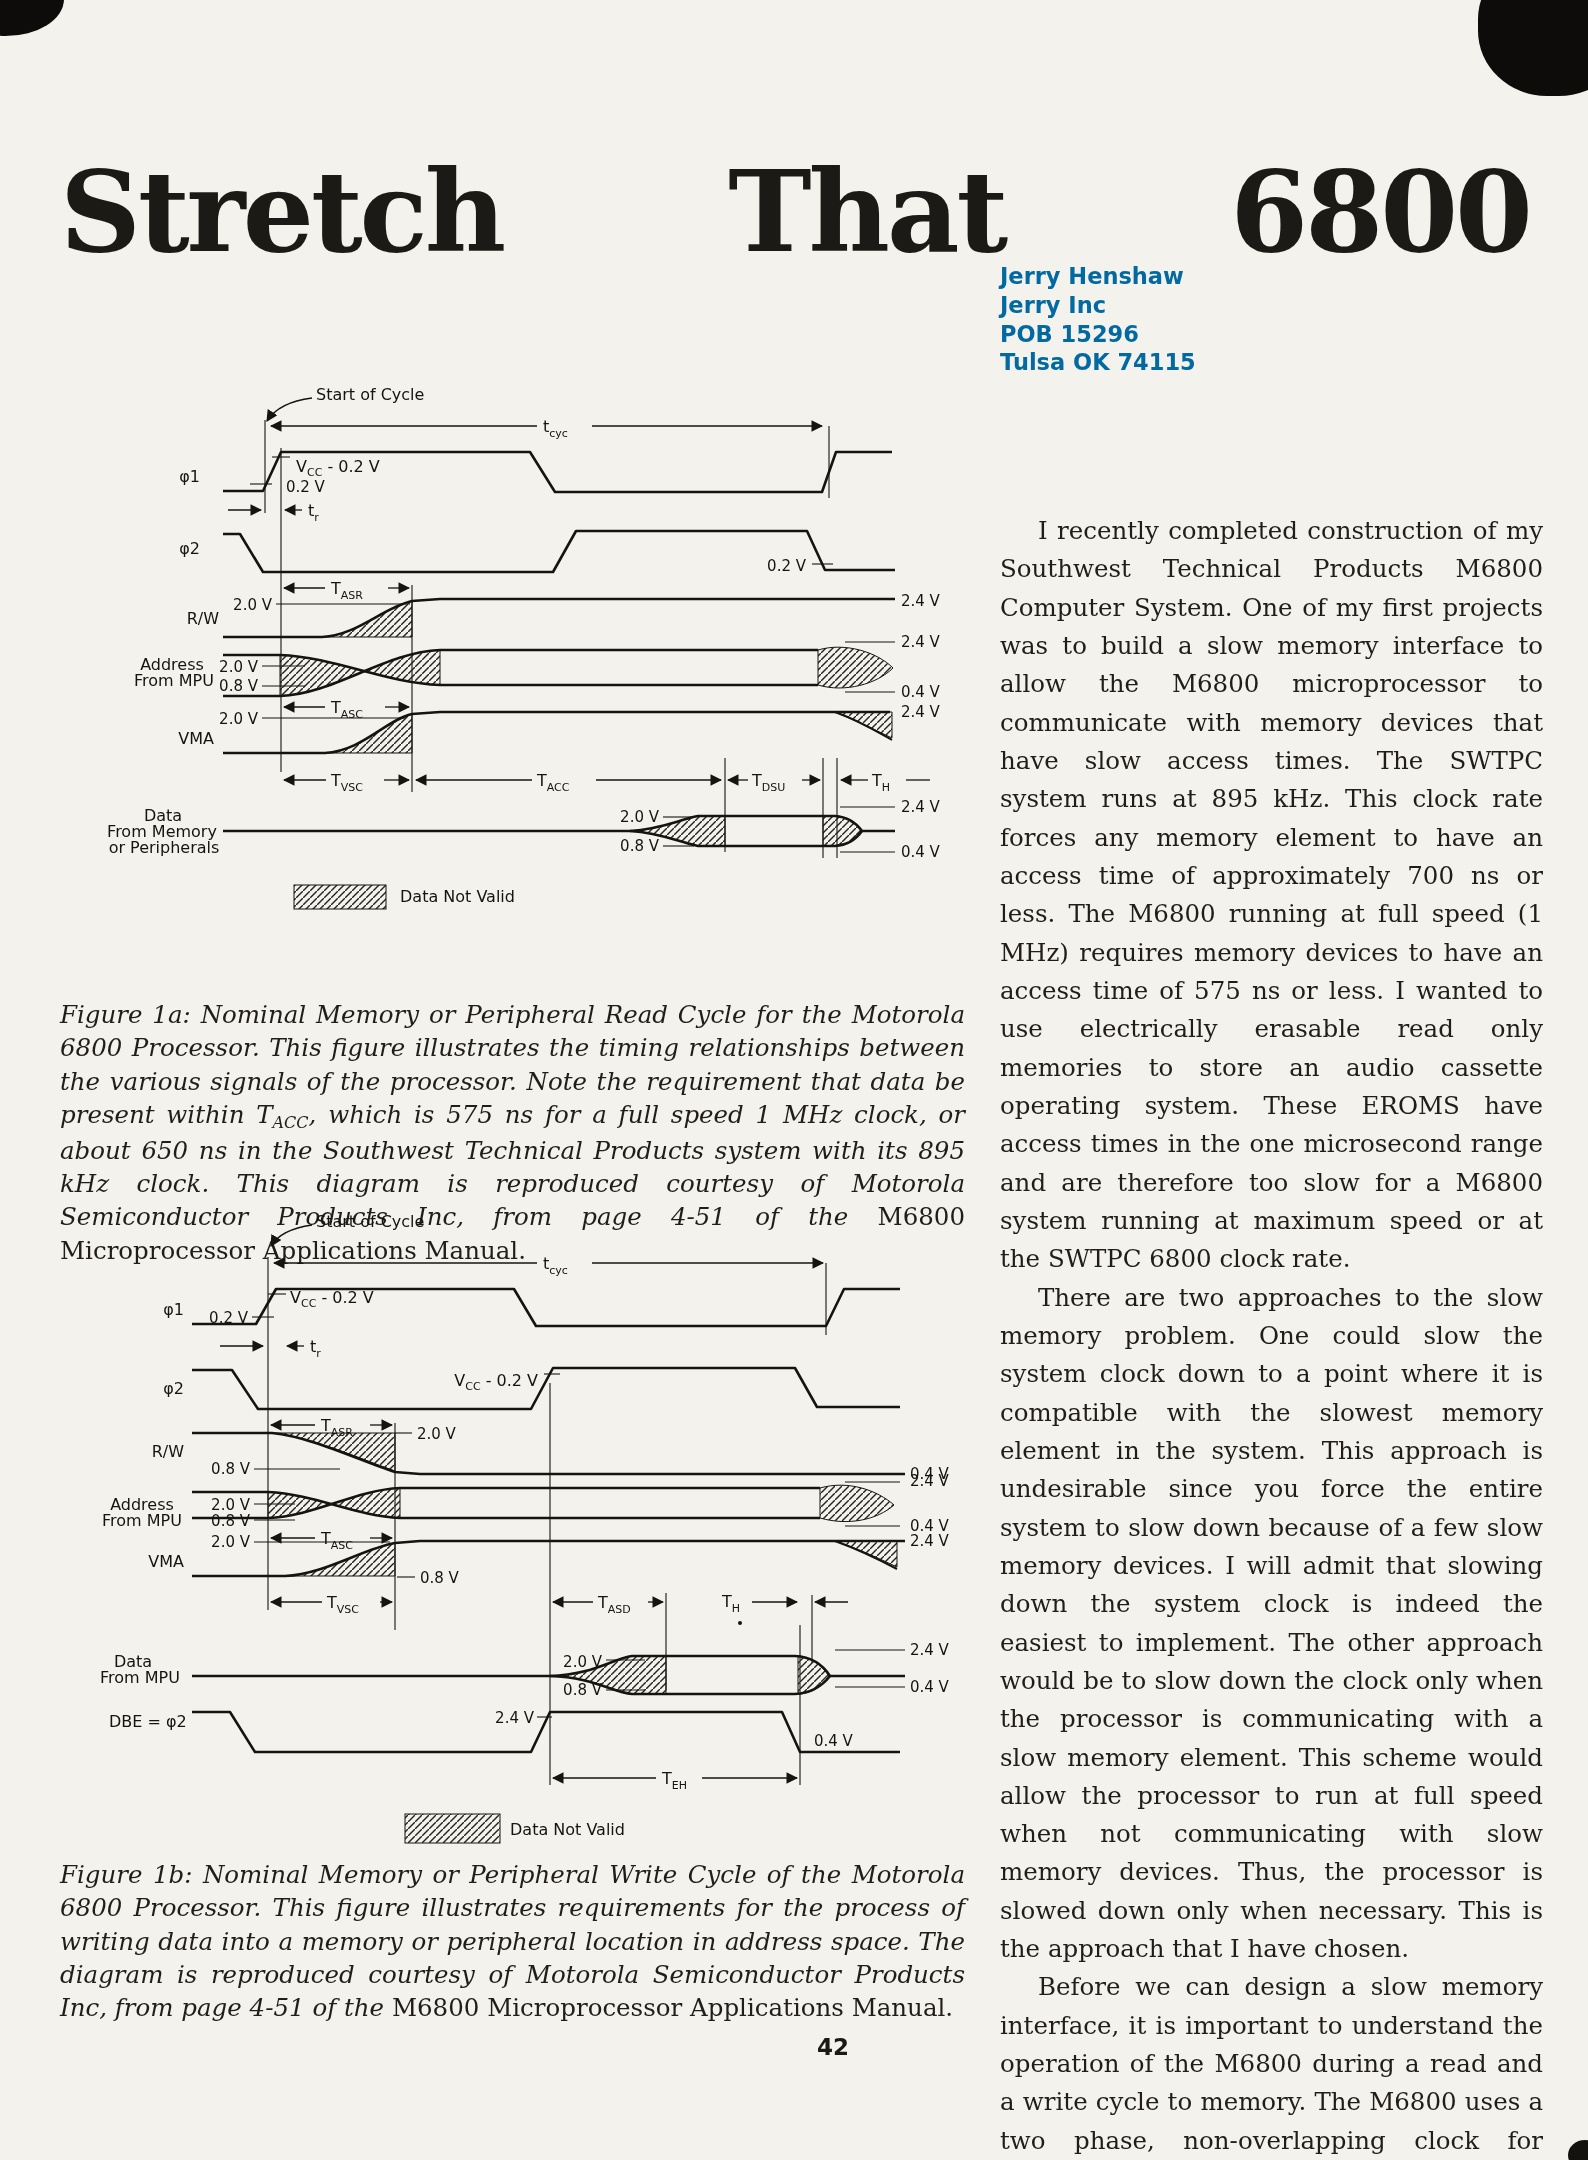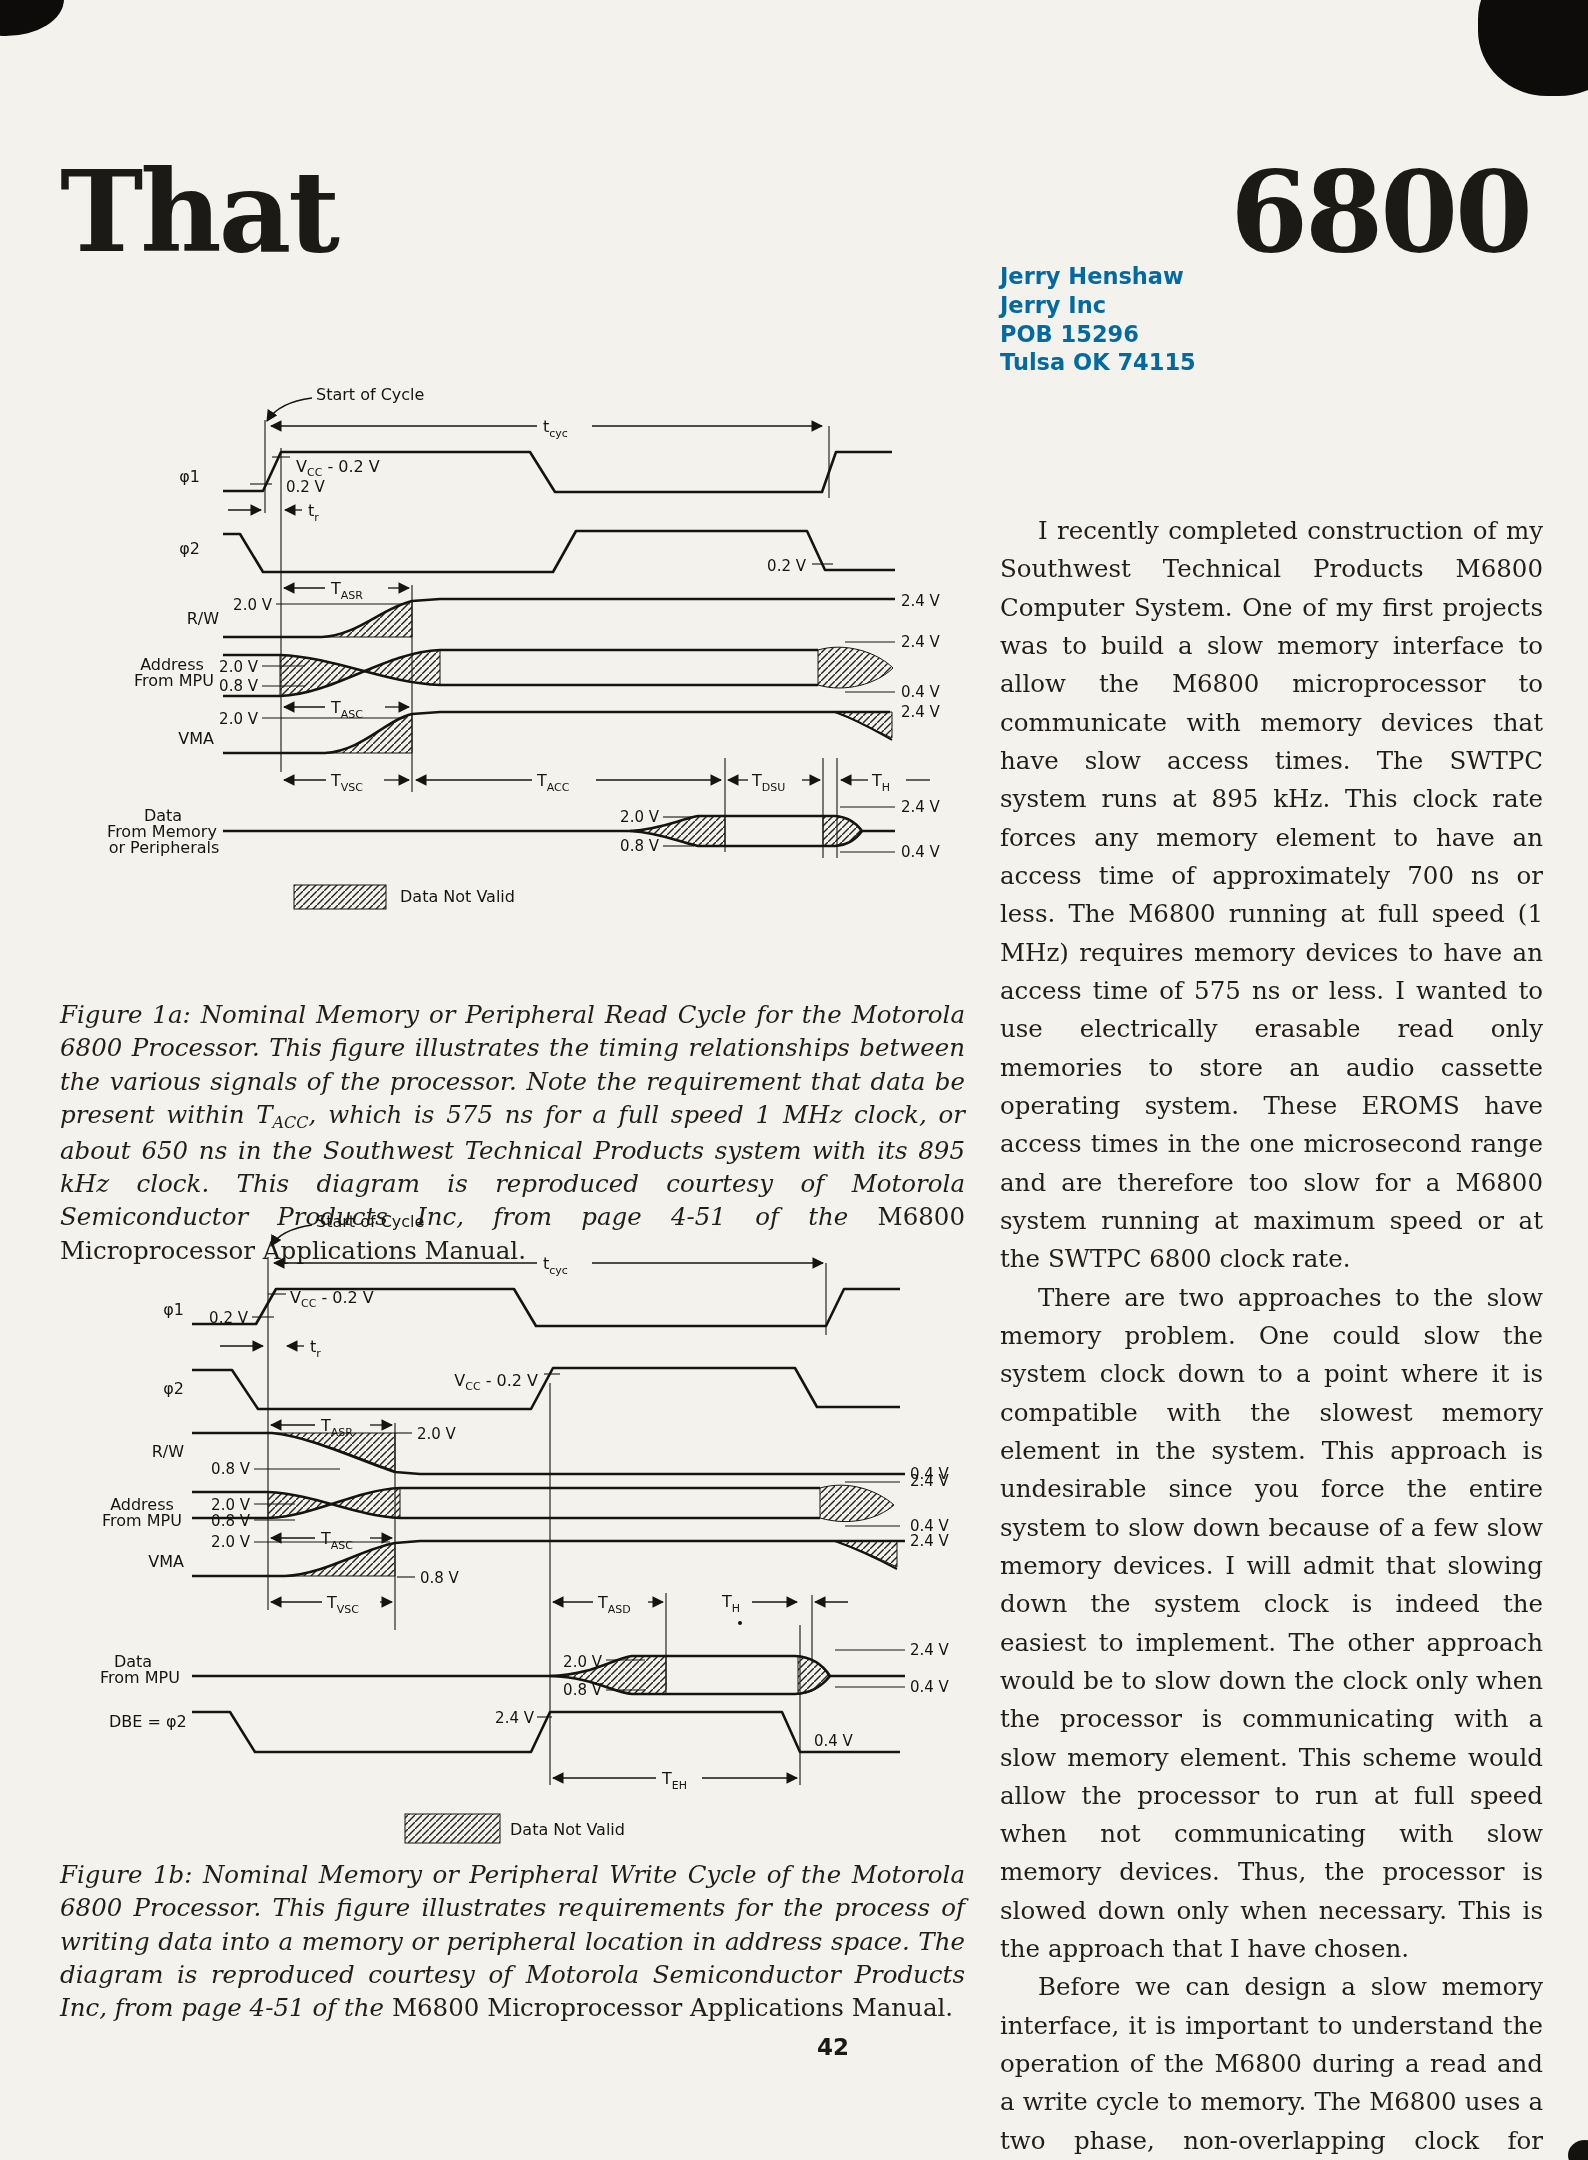--- a/index.html
+++ b/index.html
@@ -41,20 +41,21 @@
 </style>
 </head>
 <body>
 
 <div class="page">
   <div class="blot-tl"></div>
   <div class="blot-tr"></div>
   <div class="blot-br"></div>
 
   <h1 class="title">
+    <span>Stretch</span>
     <span>That</span>
     <span>6800</span>
   </h1>
 
   <svg class="fig1a" viewBox="0 0 880 540">
     <defs>
       <pattern id="h1" patternUnits="userSpaceOnUse" width="7" height="7">
         <path d="M0,7 L7,0" stroke="#26231e" stroke-width="1.4"></path>
       </pattern>
       <marker id="aR1" viewBox="0 0 10 10" refX="9" refY="5" markerWidth="9" markerHeight="9" orient="auto">

